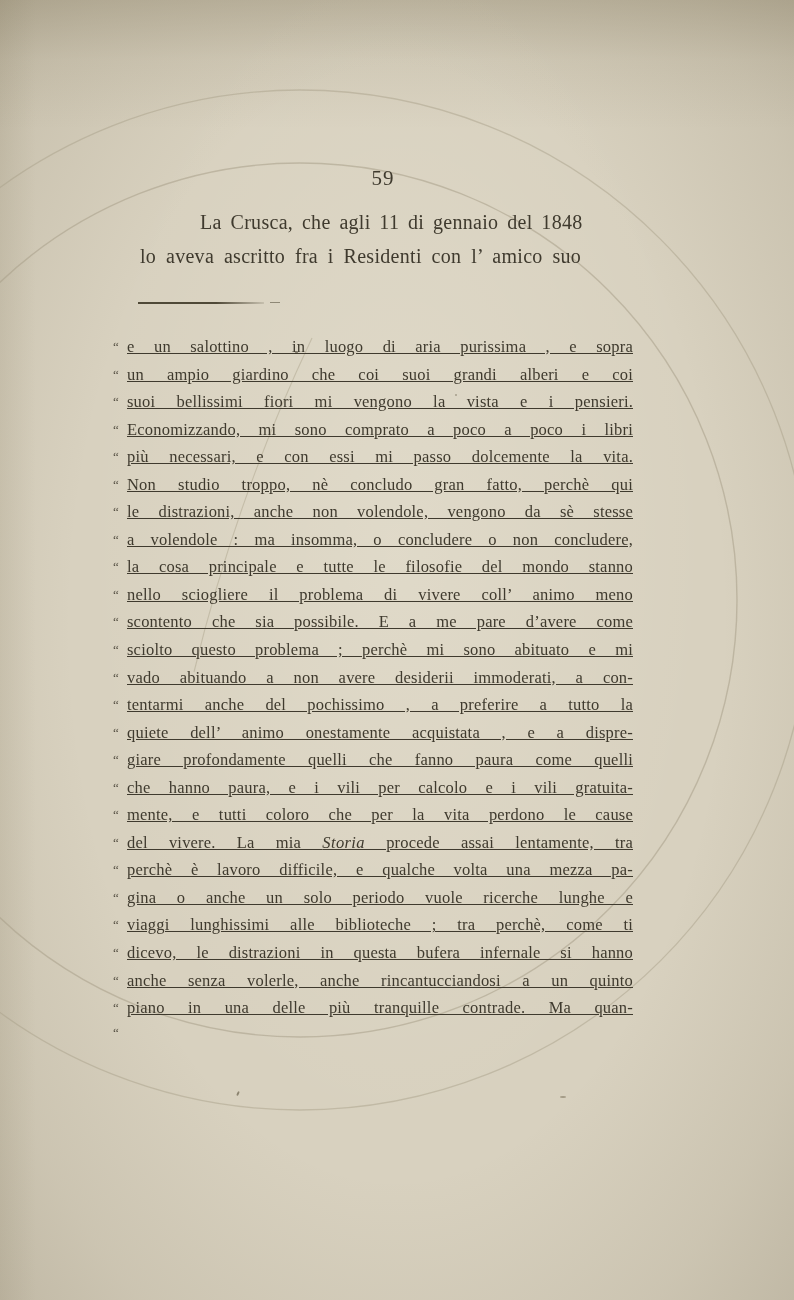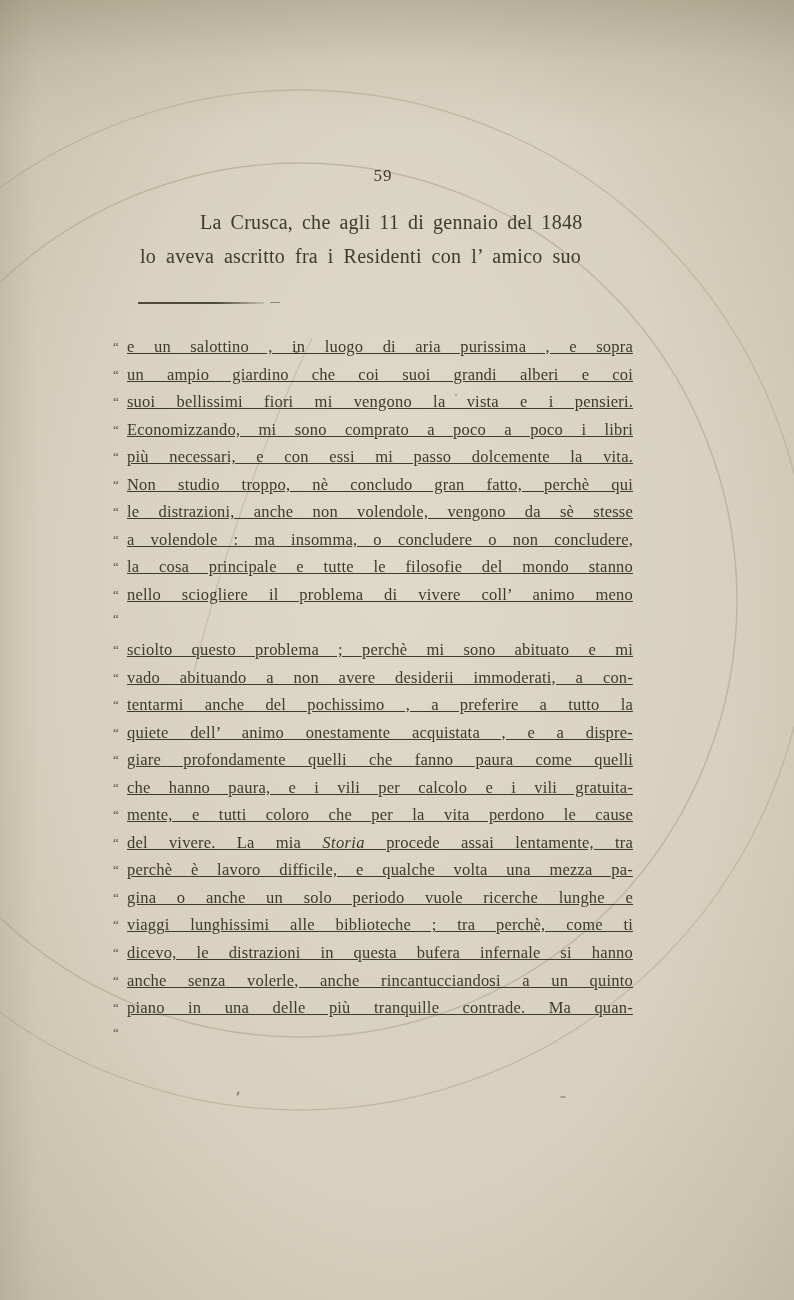--- a/index.html
+++ b/index.html
@@ -17,21 +17,21 @@
       radial-gradient(ellipse at 50% 42%, rgba(255,252,240,0.20) 0%, rgba(255,252,240,0) 55%),
       linear-gradient(180deg, rgba(104,92,62,0.26) 0%, rgba(104,92,62,0.08) 60px, rgba(104,92,62,0) 130px),
       linear-gradient(90deg, rgba(104,92,62,0.10) 0%, rgba(104,92,62,0) 36px),
       radial-gradient(ellipse at 50% 48%, rgba(0,0,0,0) 58%, rgba(96,84,56,0.10) 84%, rgba(88,76,50,0.18) 100%),
       var(--paper);
     color:var(--ink);
   }
   .stains{position:absolute;inset:0;color:var(--arc);pointer-events:none;}
   .pagenum{
     position:absolute;top:166px;left:0;width:766px;
-    text-align:center;font-size:17px;letter-spacing:1px;
+    text-align:center;font-size:21px;letter-spacing:1px;
   }
   .intro{position:absolute;top:205px;left:140px;width:520px;font-size:20px;line-height:34px;white-space:nowrap;}
   .intro-line1{margin-left:60px;word-spacing:3.5px;letter-spacing:0.3px;}
   .intro-line2{word-spacing:4.5px;letter-spacing:0.3px;}
   .rule{
     position:absolute;top:302px;left:138px;width:126px;height:1.6px;
     background:linear-gradient(90deg, var(--rule) 0%, var(--rule) 62%, rgba(79,73,55,0.15) 100%);
   }
   .rule::after{
     content:"";position:absolute;left:132px;top:0;width:10px;height:1.4px;
@@ -107,20 +107,21 @@
       <div class="qline">
         <span class="qmark">“</span>
         <span class="qtext"><span>la cosa principale e tutte le filosofie del mondo stanno</span></span>
       </div>
       <div class="qline">
         <span class="qmark">“</span>
         <span class="qtext"><span>nello sciogliere il problema di vivere coll’ animo meno</span></span>
       </div>
       <div class="qline">
         <span class="qmark">“</span>
+        <span class="qtext"><span>scontento che sia possibile. E a me pare d’avere come</span></span>
       </div>
       <div class="qline">
         <span class="qmark">“</span>
         <span class="qtext"><span>sciolto questo problema ; perchè mi sono abituato e mi</span></span>
       </div>
       <div class="qline">
         <span class="qmark">“</span>
         <span class="qtext"><span>vado abituando a non avere desiderii immoderati, a con-</span></span>
       </div>
       <div class="qline">

